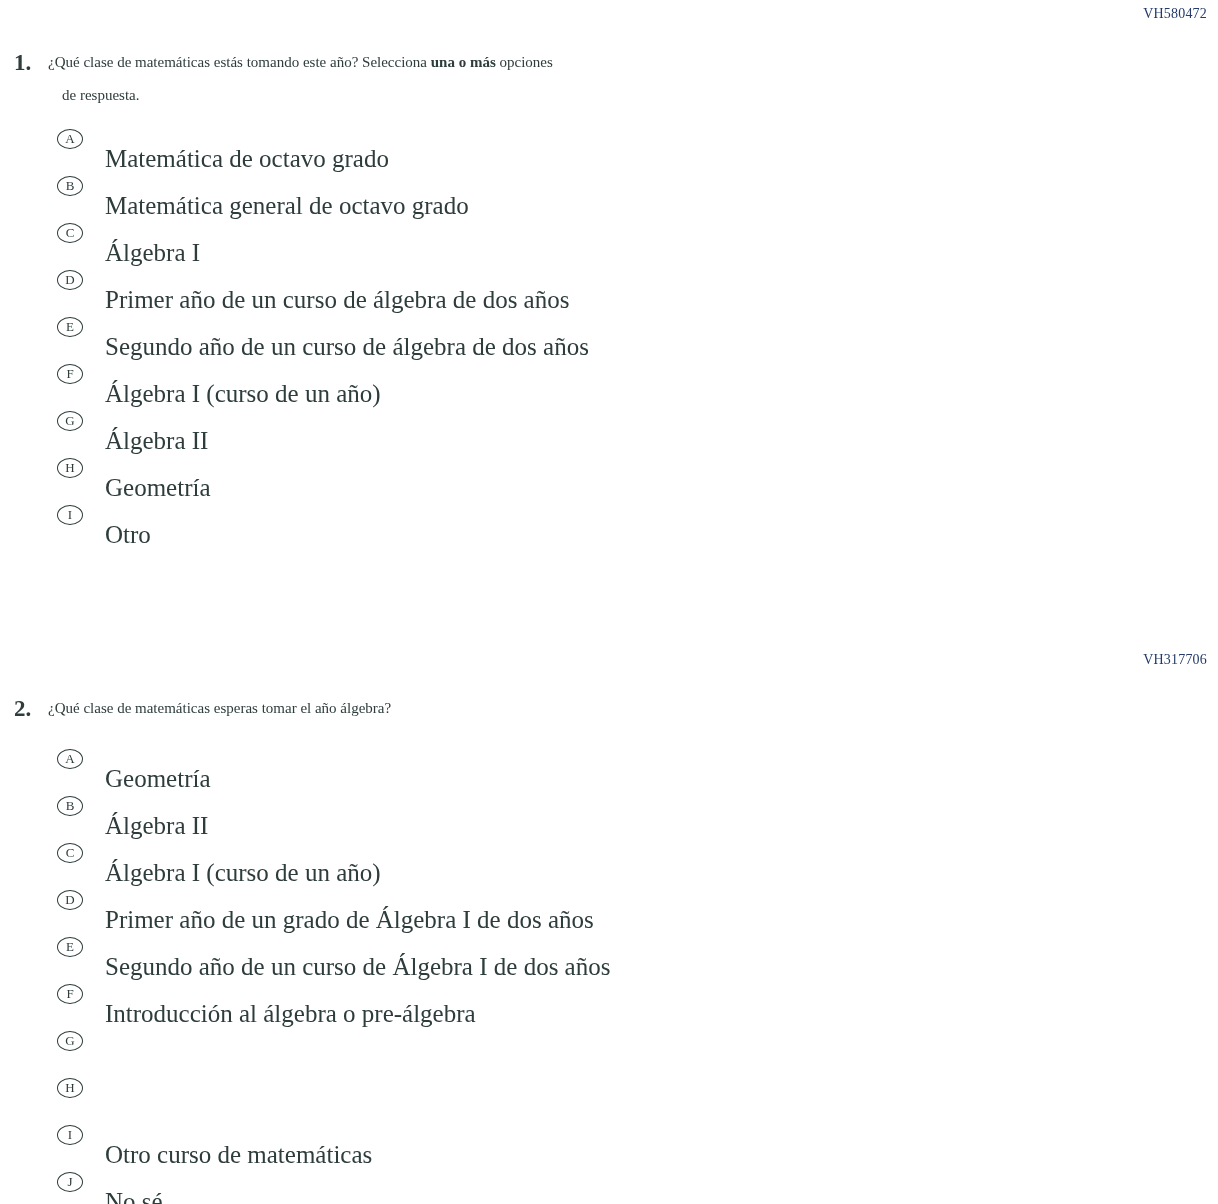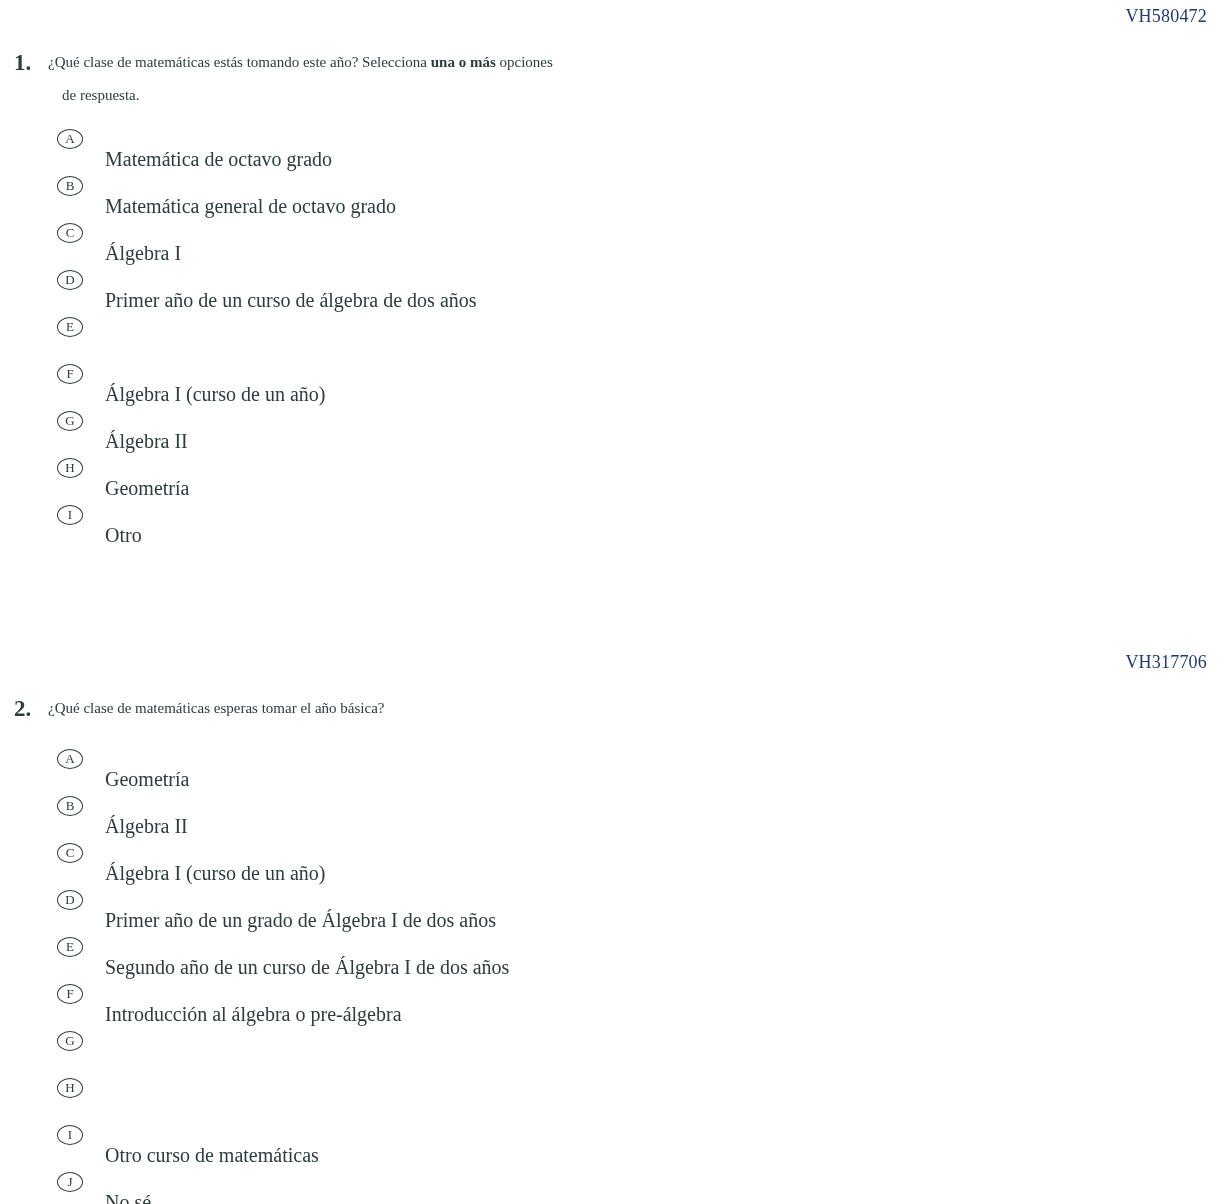--- a/index.html
+++ b/index.html
@@ -9,21 +9,21 @@
     width: 1218px;
     height: 1204px;
     background: #ffffff;
     color: #2e3c3c;
     font-family: "Liberation Serif", serif;
     overflow: hidden;
   }
   .item-code {
     position: absolute;
     right: 11px;
-    font-size: 18px;
+    font-size: 14px;
     letter-spacing: 0.2px;
     color: #233a6b;
   }
   .code-1 { top: 6px; }
   .code-2 { top: 652px; }
 
   .question { position: absolute; left: 0; right: 0; }
   .q1 { top: 46px; }
   .q2 { top: 692px; }
 
@@ -65,21 +65,21 @@
     display: flex;
     align-items: center;
     justify-content: center;
     margin-right: 22px;
   }
   .bubble-letter {
     font-size: 13px;
     line-height: 1;
   }
   .option-label {
-    font-size: 20px;
+    font-size: 25px;
     line-height: 1.2;
     white-space: nowrap;
     margin-top: 40px;
   }
 </style>
 </head>
 <body>
 
 <div class="item-code code-1">VH580472</div>
 
@@ -116,20 +116,21 @@
       <span class="bubble">
         <span class="bubble-letter">D</span>
       </span>
       <span class="option-label">Primer año de un curso de álgebra de dos años</span>
     </div>
 
     <div class="option">
       <span class="bubble">
         <span class="bubble-letter">E</span>
       </span>
+      <span class="option-label">Segundo año de un curso de álgebra de dos años</span>
     </div>
 
     <div class="option">
       <span class="bubble">
         <span class="bubble-letter">F</span>
       </span>
       <span class="option-label">Álgebra I (curso de un año)</span>
     </div>
 
     <div class="option">
@@ -151,21 +152,21 @@
         <span class="bubble-letter">I</span>
       </span>
       <span class="option-label">Otro</span>
     </div>
   </div>
 
 <div class="item-code code-2">VH317706</div>
 
 <section class="question q2">
   <span class="q-num">2.</span>
-  <p class="q-text"><span>¿Qué clase de matemáticas esperas tomar el año básica?</span><strong></strong><span></span></p>
+  <p class="q-text"><span>¿Qué clase de matemáticas esperas tomar el año álgebra?</span><strong></strong><span></span></p>
 </section>
 
 <div class="options opts-2">
 
     <div class="option">
       <span class="bubble">
         <span class="bubble-letter">A</span>
       </span>
       <span class="option-label">Geometría</span>
     </div>

